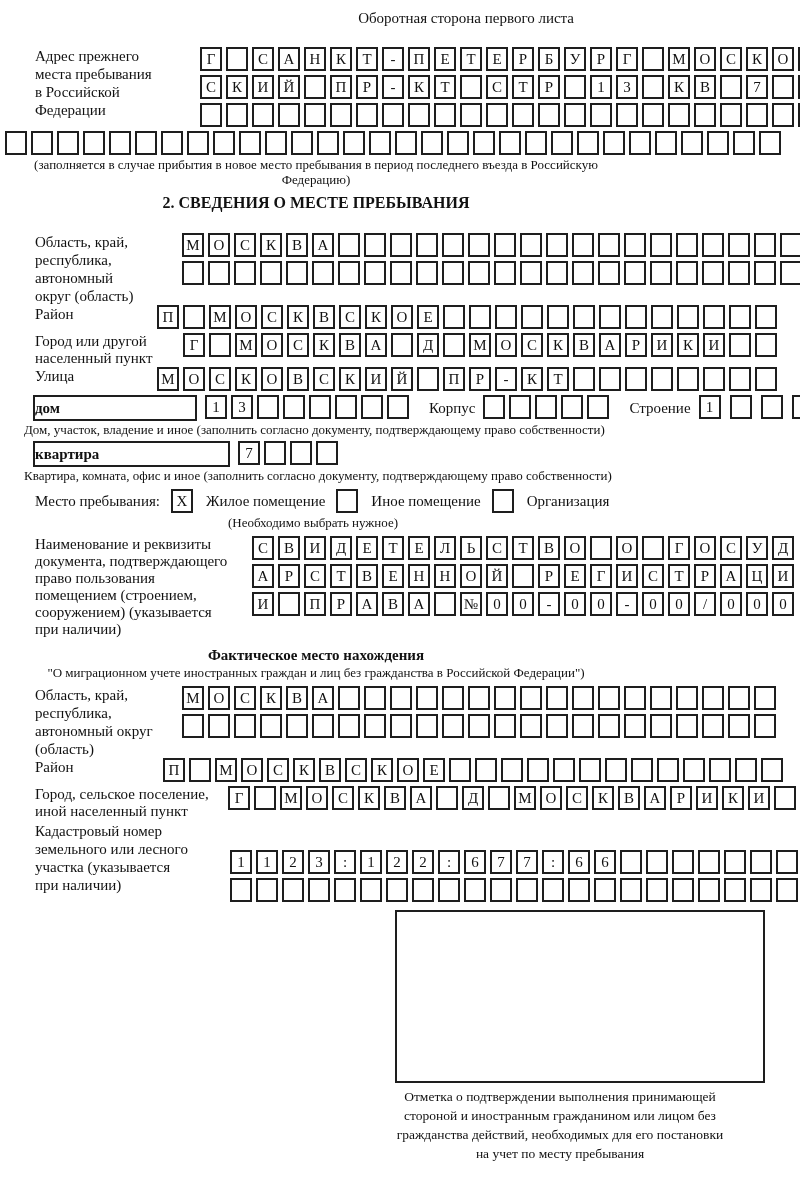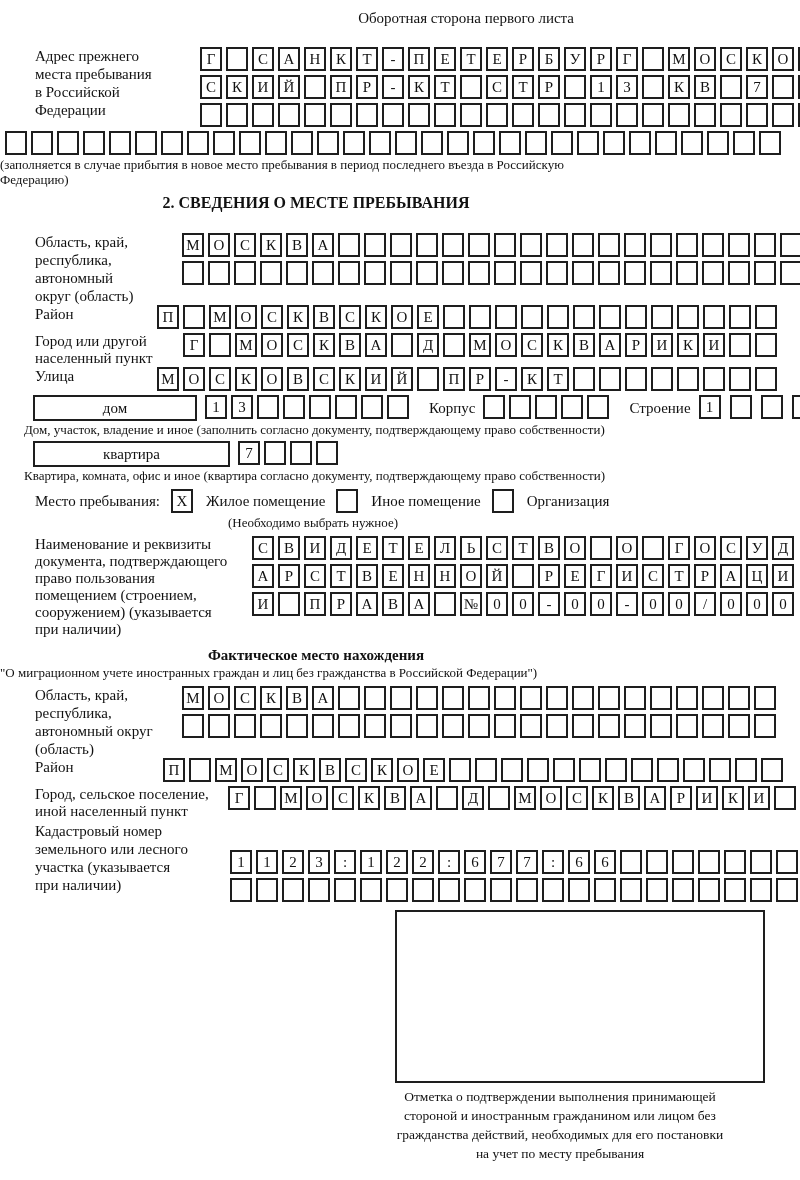--- a/index.html
+++ b/index.html
@@ -14,26 +14,26 @@
   .label.tight{line-height:17px;}
   .w140{width:140px}.w122{width:122px}.w148{width:148px}.w217{width:217px}
   .w147{width:147px}.w128{width:128px}.w193{width:193px}.w195{width:195px}
   .rows .cells{margin-bottom:4px;}
   .cells{display:flex;}
   .cell{flex:0 0 auto;width:22px;height:24px;box-sizing:border-box;border:2px solid #1e1e1e;
         margin-right:4px;text-align:center;line-height:20px;font-size:15px;background:#fff;}
   .cells.sp .cell{margin-right:9px;}
   .fullrow{padding-left:5px;margin-top:0;}
   .note{font-size:13px;line-height:15px;}
-  .center{text-align:left;}
+  .center{text-align:center;}
   .title{text-align:center;font-weight:bold;font-size:16px;margin-top:6px;line-height:20px;}
   .subtitle{text-align:center;font-weight:bold;font-size:15px;line-height:19px;}
   .hrow{display:flex;align-items:flex-start;padding-left:33px;margin-top:4px;}
   .wide-box{box-sizing:border-box;border:2px solid #1e1e1e;height:26px;line-height:22px;
-            text-align:center;flex:0 0 auto;}
+            text-align:left;flex:0 0 auto;font-weight:bold;}
   .w-dom{width:164px;}
   .w-kv{width:197px;}
   .ml8{margin-left:8px;}
   .inlbl{flex:0 0 auto;line-height:26px;margin:0 8px 0 16px;}
   .stay{display:flex;align-items:center;padding-left:35px;margin-top:6px;}
   .chk{flex:0 0 auto;width:22px;height:24px;box-sizing:border-box;border:2px solid #1e1e1e;
        text-align:center;line-height:20px;font-size:15px;margin:0 13px 0 11px;}
   .mt2{margin-top:2px;}.mt4{margin-top:4px;}.mt6{margin-top:6px;}.mt8{margin-top:8px;}.mt20{margin-top:20px;gap:25px;}
   .rows-offset{margin-top:28px;}
   .mark-wrap{margin-left:350px;width:420px;margin-top:4px;}
@@ -354,21 +354,21 @@
 
   <div class="hrow">
     <div class="wide-box w-kv">квартира</div>
     <div class="cells ml8">
         <span class="cell">7</span>
         <span class="cell"></span>
         <span class="cell"></span>
         <span class="cell"></span>
       </div>
   </div>
-  <div class="note note-ind">Квартира, комната, офис и иное (квартира согласно документу, подтверждающему право собственности)</div>
+  <div class="note note-ind">Квартира, комната, офис и иное (заполнить согласно документу, подтверждающему право собственности)</div>
 
   <div class="stay">
     <span>Место пребывания:</span>
     <span class="chk">X</span>
     <span>Жилое помещение</span>
     <span class="chk"></span>
     <span>Иное помещение</span>
     <span class="chk"></span>
     <span>Организация</span>
   </div>

